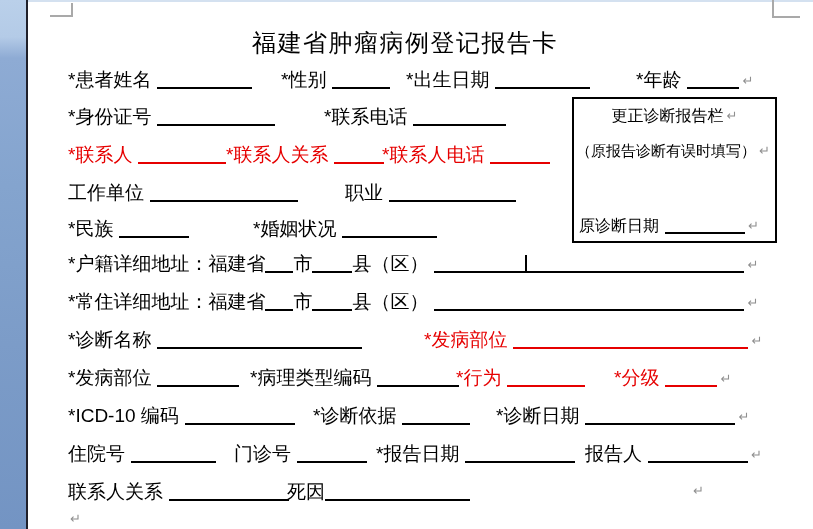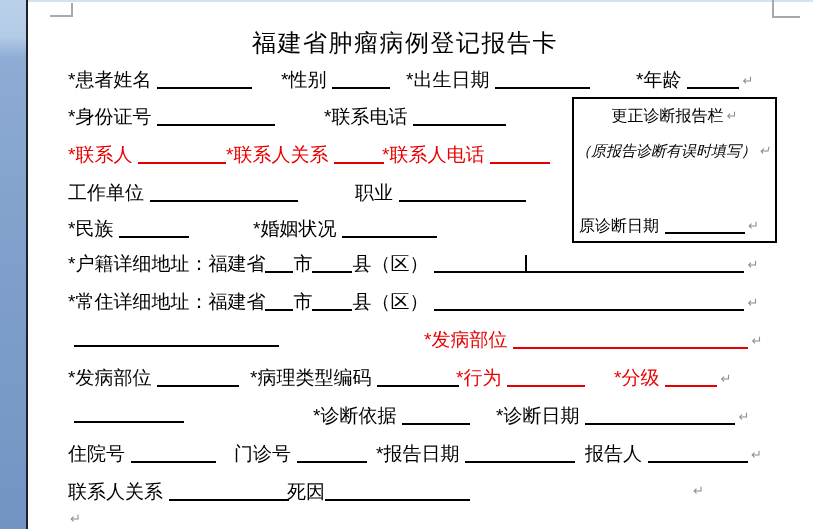--- a/index.html
+++ b/index.html
@@ -88,21 +88,21 @@
     </span>
     <span class="grp" style="left:314px">
       <span class="lbl">*联系人电话</span><span class="blank" style="width:60px"></span>
     </span>
   </div>
 
   <div class="row" style="top:180px">
     <span class="grp" style="left:0">
       <span class="lbl">工作单位</span><span class="blank" style="width:148px"></span>
     </span>
-    <span class="grp" style="left:287px">
+    <span class="grp" style="left:277px">
       <span class="lbl">职业</span><span class="blank" style="width:127px"></span>
     </span>
   </div>
 
   <div class="row" style="top:216px">
     <span class="grp" style="left:0">
       <span class="lbl">*民族</span><span class="blank" style="width:70px"></span>
     </span>
     <span class="grp" style="left:185px">
       <span class="lbl">*婚姻状况</span><span class="blank" style="width:95px"></span>
@@ -116,21 +116,21 @@
   </div>
 
   <div class="row" style="top:289px">
     <span class="grp" style="left:0">
       <span class="lbl">*常住详细地址：福建省</span><span class="blank tight" style="width:28px"></span><span class="lbl">市</span><span class="blank tight" style="width:40px"></span><span class="lbl">县（区）</span><span class="blank" style="width:310px"></span><span class="pilcrow">↵</span>
     </span>
   </div>
 
   <div class="row" style="top:327px">
     <span class="grp" style="left:0">
-      <span class="blank" style="width:205px"></span>
+      <span class="lbl">*诊断名称</span><span class="blank" style="width:205px"></span>
     </span>
     <span class="grp red" style="left:356px">
       <span class="lbl">*发病部位</span><span class="blank" style="width:235px"></span><span class="pilcrow">↵</span>
     </span>
   </div>
 
   <div class="row" style="top:365px">
     <span class="grp" style="left:0">
       <span class="lbl">*发病部位</span><span class="blank" style="width:82px"></span>
     </span>
@@ -140,21 +140,21 @@
     <span class="grp red" style="left:388px">
       <span class="lbl">*行为</span><span class="blank" style="width:78px"></span>
     </span>
     <span class="grp red" style="left:546px">
       <span class="lbl">*分级</span><span class="blank" style="width:52px"></span><span class="pilcrow" style="color:#8f8f8f">↵</span>
     </span>
   </div>
 
   <div class="row" style="top:403px">
     <span class="grp" style="left:0">
-      <span class="blank" style="width:110px"></span>
+      <span class="lbl">*ICD-10 编码</span><span class="blank" style="width:110px"></span>
     </span>
     <span class="grp" style="left:245px">
       <span class="lbl">*诊断依据</span><span class="blank" style="width:68px"></span>
     </span>
     <span class="grp" style="left:428px">
       <span class="lbl">*诊断日期</span><span class="blank" style="width:150px"></span><span class="pilcrow">↵</span>
     </span>
   </div>
 
   <div class="row" style="top:441px">
@@ -181,21 +181,21 @@
     </span>
     <span class="grp" style="left:622px">
       <span class="pilcrow">↵</span>
     </span>
   </div>
 
   <div class="cbox">
     <div class="cbox-line" style="top:7px; left:0; width:100%; text-align:center;">
       <span>更正诊断报告栏</span><span class="pilcrow">↵</span>
     </div>
-    <div class="cbox-line" style="top:43px; left:2px; font-size:15px;font-style:italic;">
+    <div class="cbox-line" style="top:43px; left:2px; font-size:15px;">
       <span>（原报告诊断有误时填写）</span><span class="pilcrow">↵</span>
     </div>
     <div class="cbox-line" style="top:117px; left:5px;">
       <span>原诊断日期</span><span class="blank" style="width:80px; height:14px;"></span><span class="pilcrow">↵</span>
     </div>
   </div>
 
   <div class="caret"></div>
   <div class="bottom-pilcrow">↵</div>
 </div>

